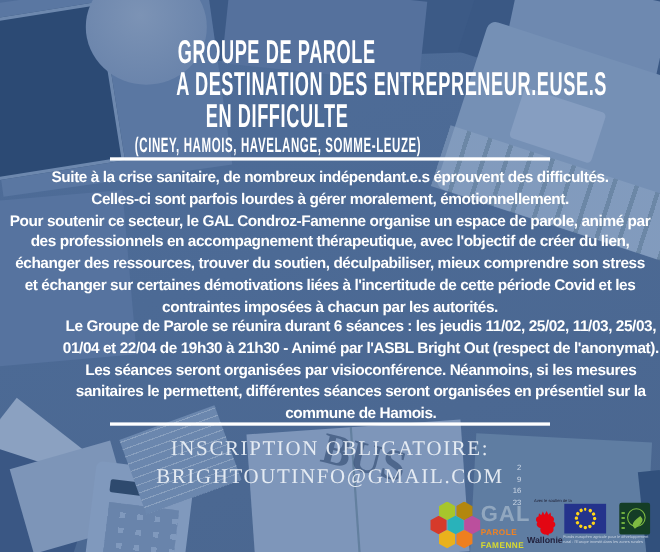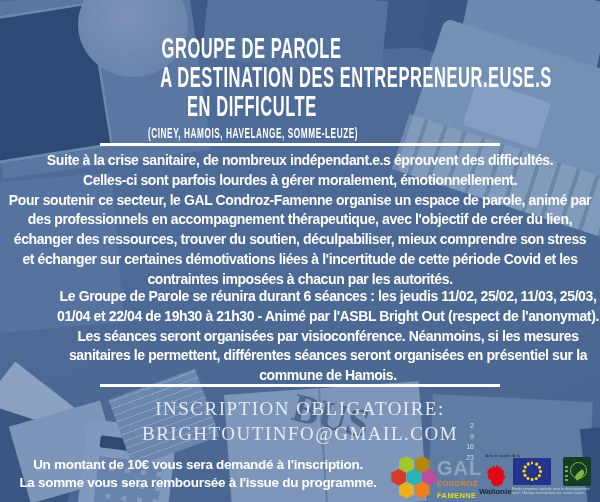--- a/index.html
+++ b/index.html
@@ -42,21 +42,21 @@
   .bg-calendar{left:430px;top:398px;width:160px;height:110px;background:#5f7da2;transform:rotate(3deg);}
   .bg-calendar-numbers{left:460px;top:421px;width:14px;font-size:7px;line-height:10.5px;text-align:right;
     color:rgba(223,232,243,.85);white-space:pre-line;}
   .bg-notebook{left:584px;top:428px;width:20px;height:80px;background:#31507c;transform:rotate(-6deg);}
 
   
   .title{position:absolute;left:0;top:33px;width:504px;text-align:center;color:#fff;
     font-weight:bold;font-size:30px;line-height:29px;}
   .title .cond{display:inline-block;transform:scaleX(.55);transform-origin:50% 50%;white-space:nowrap;letter-spacing:1px;}
   .subtitle{position:absolute;left:0;top:125px;width:506px;text-align:center;color:#fff;
-    font-weight:bold;font-size:15px;line-height:16px;}
+    font-weight:bold;font-size:19px;line-height:16px;}
   .subtitle .cond{display:inline-block;transform:scaleX(.55);transform-origin:50% 50%;white-space:nowrap;letter-spacing:1px;}
   .divider{position:absolute;left:100px;width:400px;background:#fff;}
   .divider-1{top:143px;height:2.5px;}
   .divider-2{top:384px;height:3px;}
   .para{position:absolute;left:0;width:600px;text-align:center;color:#fff;font-weight:bold;
     font-size:14px;line-height:19.8px;letter-spacing:-0.4px;white-space:pre-line;}
   .para-1{top:151px;}
   .para-2{top:287px;padding-left:28px;}
   .inscription{position:absolute;left:0;top:396px;width:600px;text-align:center;
     font-family:"Liberation Serif",serif;color:rgba(234,239,246,.95);
@@ -166,37 +166,35 @@
 sanitaires le permettent, différentes séances seront organisées en présentiel sur la
 commune de Hamois.</div>
 
     <div class="divider divider-2"></div>
 
     <div class="inscription">
       <div>INSCRIPTION OBLIGATOIRE:</div>
       <div>BRIGHTOUTINFO@GMAIL.COM</div>
     </div>
 
-    <div class="footer-note">Un montant de 10€ vous sera demandé à l'inscription.
-La somme vous sera remboursée à l'issue du programme.</div>
   </div>
 
   <div class="logos">
     <div class="hexflower">
       <div class="hex hex-nw"></div>
       <div class="hex hex-ne"></div>
       <div class="hex hex-w"></div>
       <div class="hex hex-c"></div>
       <div class="hex hex-e"></div>
       <div class="hex hex-sw"></div>
       <div class="hex hex-se"></div>
     </div>
     <div class="gal-text">
       <div class="gal-name">GAL</div>
-      <div class="gal-l1">CONDROZ</div>
+      <div class="gal-l1">PAROLE</div>
       <div class="gal-l2">FAMENNE</div>
     </div>
     <div class="wallonie">
       <div class="wal-support">Avec le soutien de la</div>
       <svg class="rooster" width="24" height="26" viewBox="0 0 24 26">
         <path fill="#e30613" d="M11,25 C8,24 6.5,21.5 7.5,19 C4.5,18.5 3,16 4.5,13.8 C2.5,12 3,9 5.5,8.5 L6,5.5 L8,7.5 L9.5,4 L11,7 L13,3.5 L14.5,7 L16.5,5 L17,8.2 C19.5,8.8 20.5,11.3 19,13.2 C21.5,14.5 21.5,17.5 19,18.8 C20,21.5 18,24.3 15,24.2 L14.5,26 L12.5,24.8 Z"></path>
       </svg>
       <div class="wal-label">Wallonie</div>
     </div>
     <div class="eu-flag">

